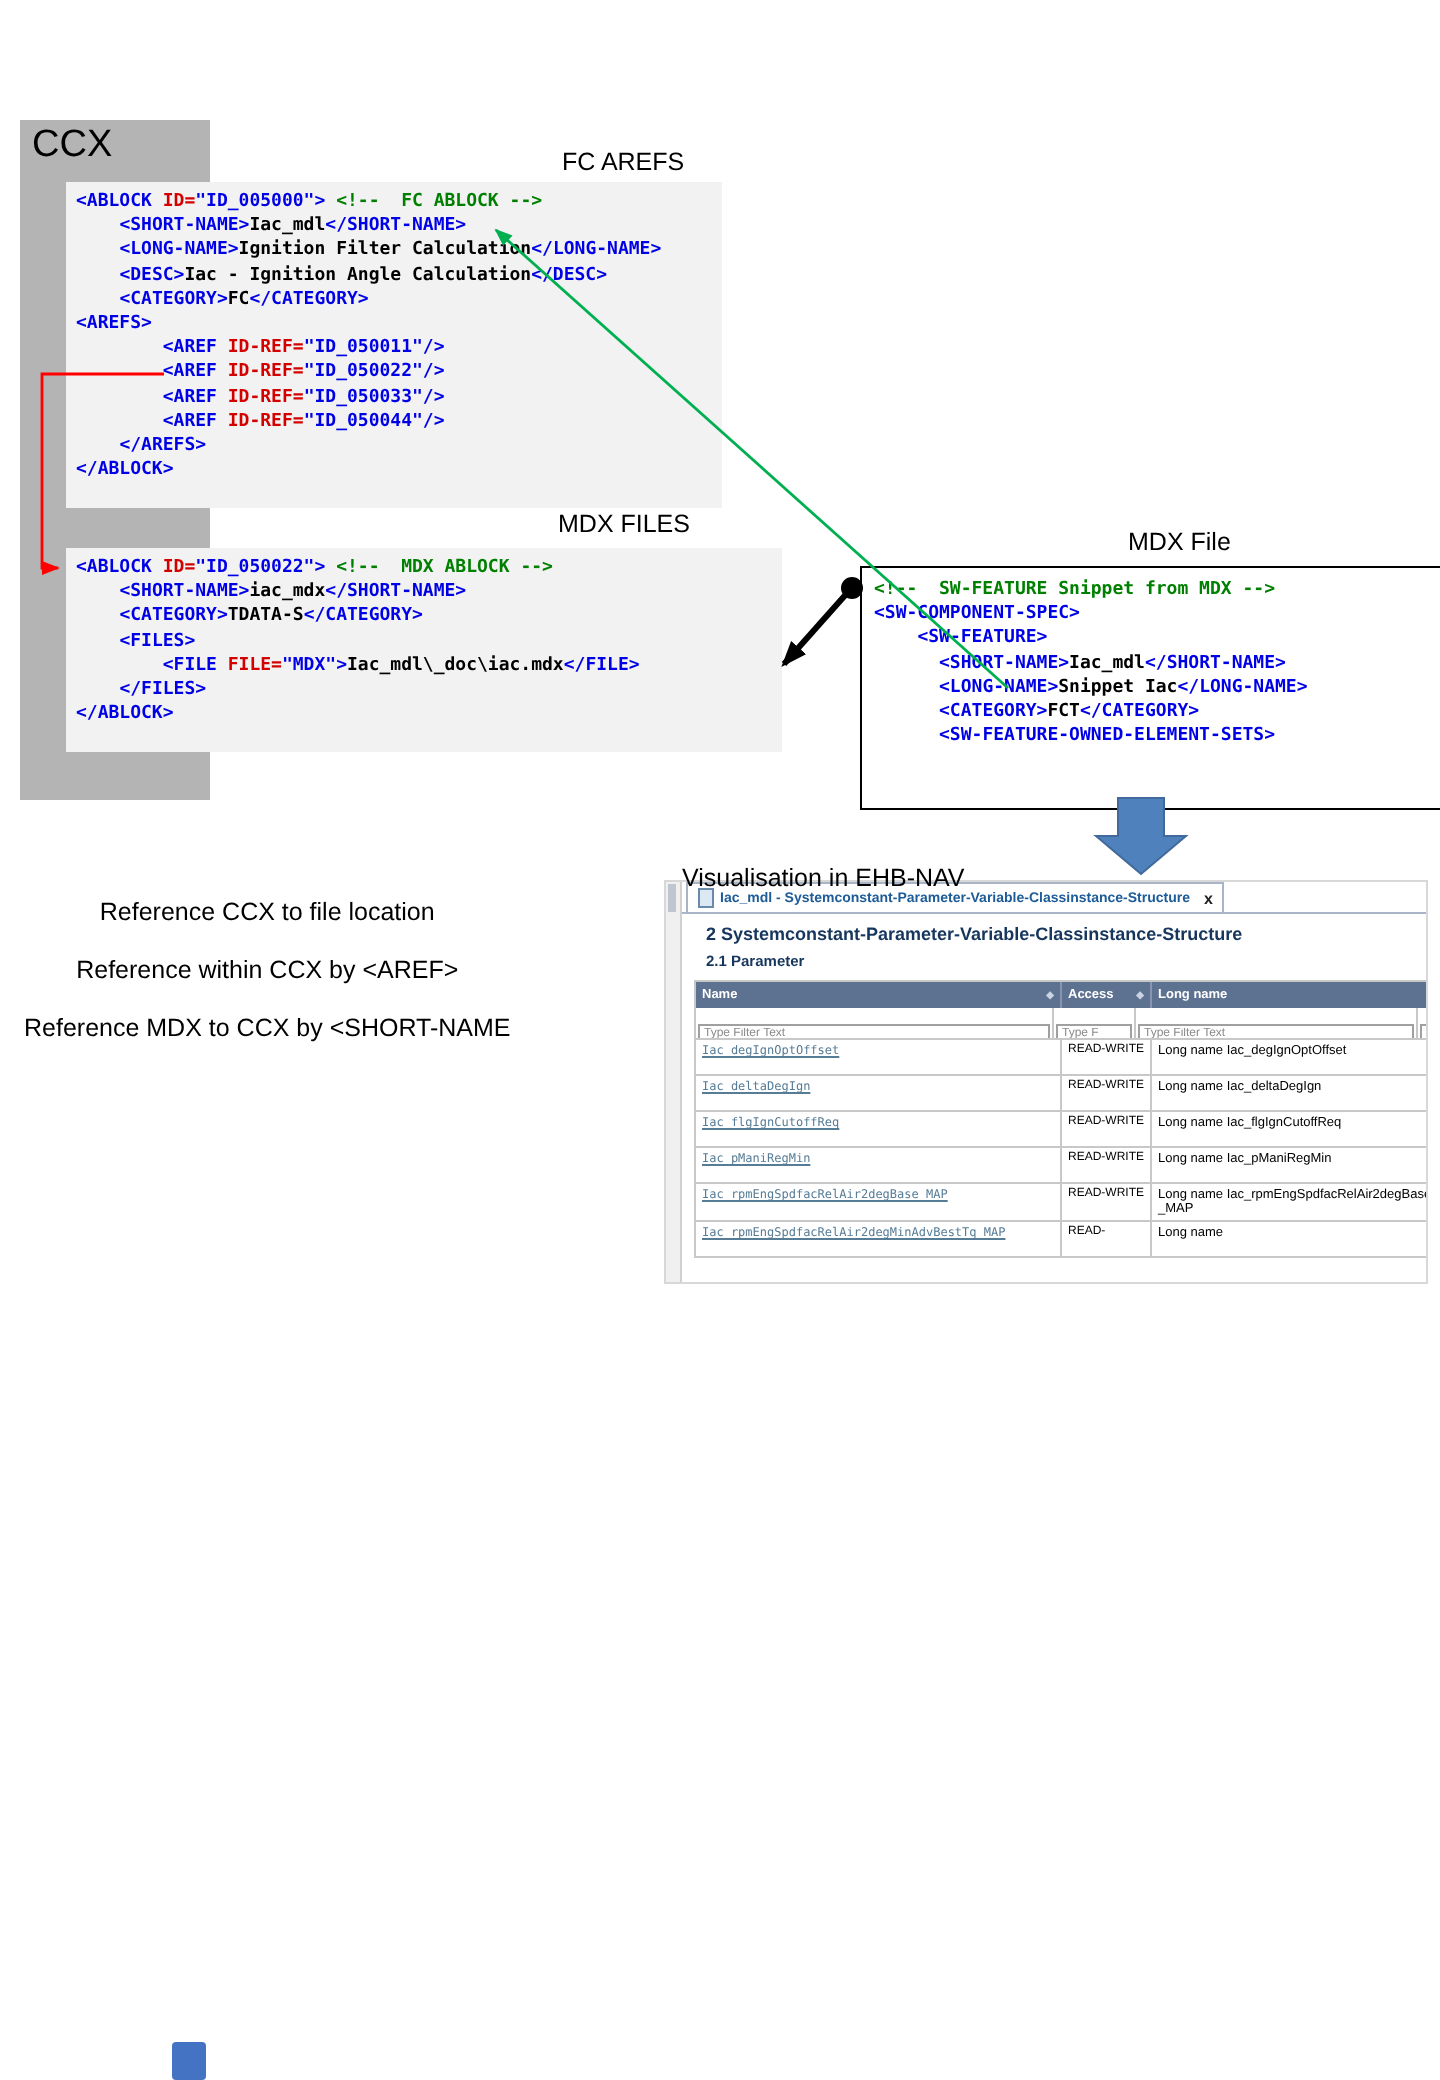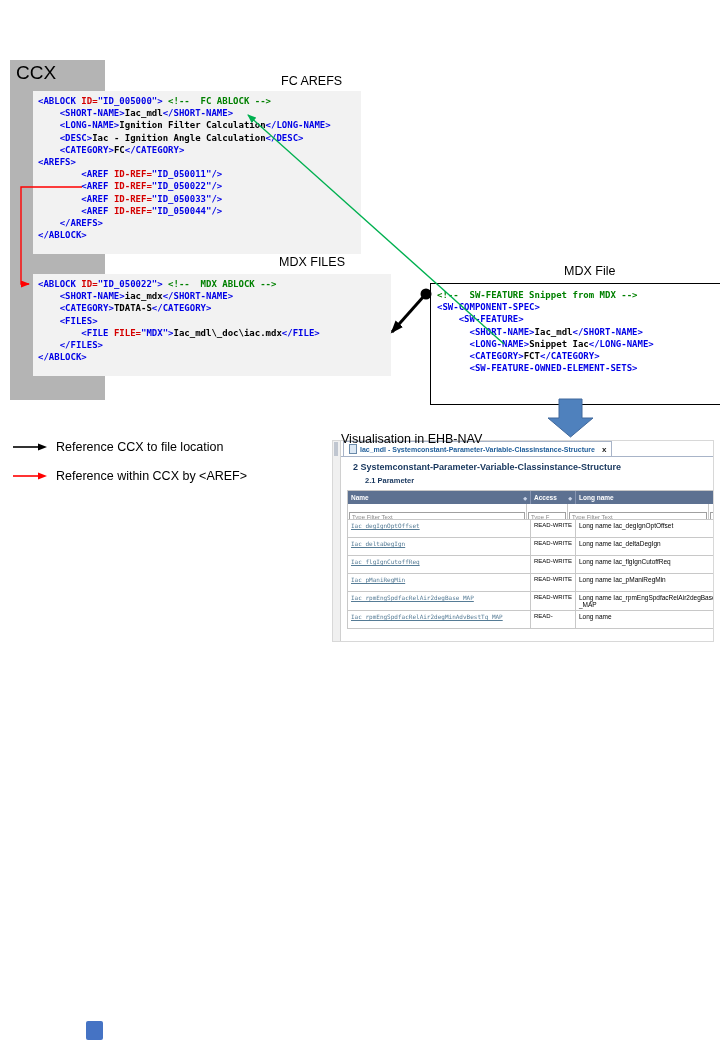--- a/index.html
+++ b/index.html
@@ -21,38 +21,38 @@
   .file-box{left:430px;top:283px;width:283px;height:110px;background:#fff;border:1px solid #000;padding:5px 6px;}
   .seg-t{color:var(--tag,#0000e6);}
   .seg-a{color:var(--attr,#d40000);}
   .seg-v{color:var(--val,#0000e6);}
   .seg-x{color:#000;}
   .seg-c{color:var(--comment,#008000);}
   .seg-p{color:#000;}
 
   
   .legend{left:12px;top:441px;z-index:2;}
-  .legend-row{display:flex;align-items:center;gap:8px;height:12px;margin-bottom:17px;}
+  .legend-row{display:flex;align-items:center;gap:8px;height:12px;margin-bottom:17px;flex-direction:column;}
   .legend-label{font-size:12.5px;color:#000;white-space:nowrap;}
 
   
   .ehb-caption{left:341px;top:420px;font-size:12.5px;color:#000;z-index:2;margin-top:12px;}
   .ehbnav{left:332px;top:440px;width:380px;height:200px;background:#fff;
           border:1px solid #d8d8d8;display:flex;overflow:hidden;z-index:1;}
   .nav-scroll{width:7px;background:#f0f0f0;border-right:1px solid #d0d0d0;position:relative;flex:none;}
   .nav-scroll-thumb{position:absolute;top:1px;left:1px;width:4px;height:14px;background:#c0c6d0;}
   .nav-main{flex:1;position:relative;overflow:hidden;}
   .tabbar{height:15px;border-bottom:1px solid #a8b4c8;display:flex;align-items:stretch;padding-left:2px;background:#fff;}
   .tab{display:flex;align-items:center;gap:3px;padding:0 5px;border:1px solid #a8b4c8;border-bottom:none;
        font-size:7px;font-weight:bold;color:var(--tabBlue,#1d5c99);background:#fff;}
   .tab-label{white-space:nowrap;overflow:hidden;}
   .tab-close{font-size:8px;color:#222;margin-left:4px;font-weight:bold;cursor:pointer;}
   .doc-icon{width:6px;height:8px;background:#dce8f4;border:1px solid #6a8aaa;flex:none;}
   .heading{margin:5px 0 0 12px;font-size:9px;font-weight:bold;color:var(--headingBlue,#17365d);}
-  .subheading{margin:4px 0 5px 24px;font-size:7.5px;font-weight:bold;color:var(--headingBlue,#17365d);}
+  .subheading{margin:4px 0 5px 12px;font-size:7.5px;font-weight:bold;color:var(--headingBlue,#17365d);}
 
   .ptable{margin-left:6px;width:428px;border-left:1px solid #c8c8c8;border-top:1px solid #c8c8c8;}
   .col-name{width:176px;flex:none;}
   .col-access{width:38px;flex:none;}
   .col-long{width:138px;flex:none;}
   .col-mo{width:76px;flex:none;}
   .thead{display:flex;background:var(--headerBg,#5d7191);height:13px;}
   .hcell{display:flex;justify-content:space-between;align-items:center;color:#fff;font-size:6.5px;
          font-weight:bold;padding:0 3px;border-right:1px solid #8795b2;overflow:hidden;cursor:pointer;}
   .sort{font-size:5px;color:#c9d3e6;}
@@ -124,20 +124,27 @@
       </svg>
       <span class="legend-label">Reference CCX to file location</span>
     </div>
     <div class="legend-row">
       <svg width="36" height="10" viewBox="0 0 36 10">
         <line x1="1" y1="5" x2="27" y2="5" stroke="#ff0000" stroke-width="1.6"></line>
         <polygon points="26,1.5 35,5 26,8.5" fill="#ff0000"></polygon>
       </svg>
       <span class="legend-label">Reference within CCX by &lt;AREF&gt;</span>
     </div>
+    <div class="legend-row">
+      <svg width="36" height="10" viewBox="0 0 36 10">
+        <line x1="1" y1="5" x2="27" y2="5" stroke="#00b050" stroke-width="1.6"></line>
+        <polygon points="26,1.5 35,5 26,8.5" fill="#00b050"></polygon>
+      </svg>
+      <span class="legend-label">Reference MDX to CCX by &lt;SHORT-NAME</span>
+    </div>
   </div>
 
 <div class="ehb-caption abs">Visualisation in EHB-NAV</div>
 
 <div class="ehbnav abs">
   <div class="nav-scroll">
     <div class="nav-scroll-thumb"></div>
   </div>
   <div class="nav-main">
     <div class="tabbar">

